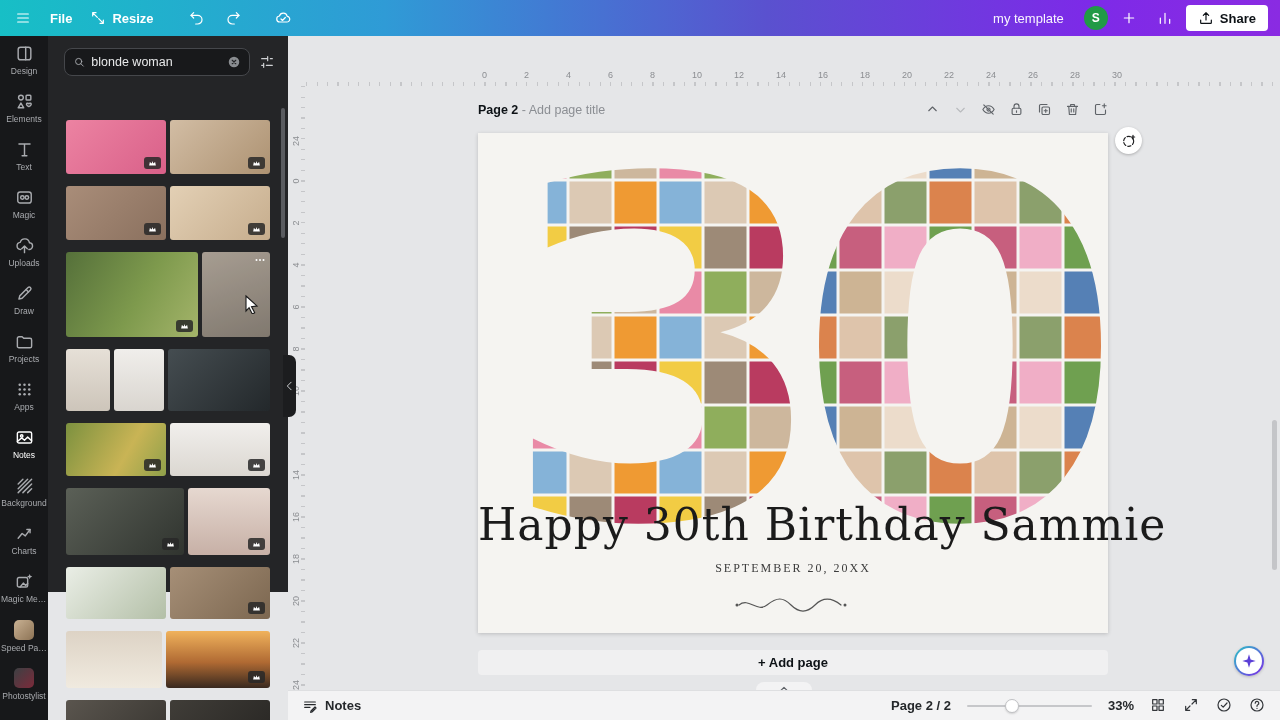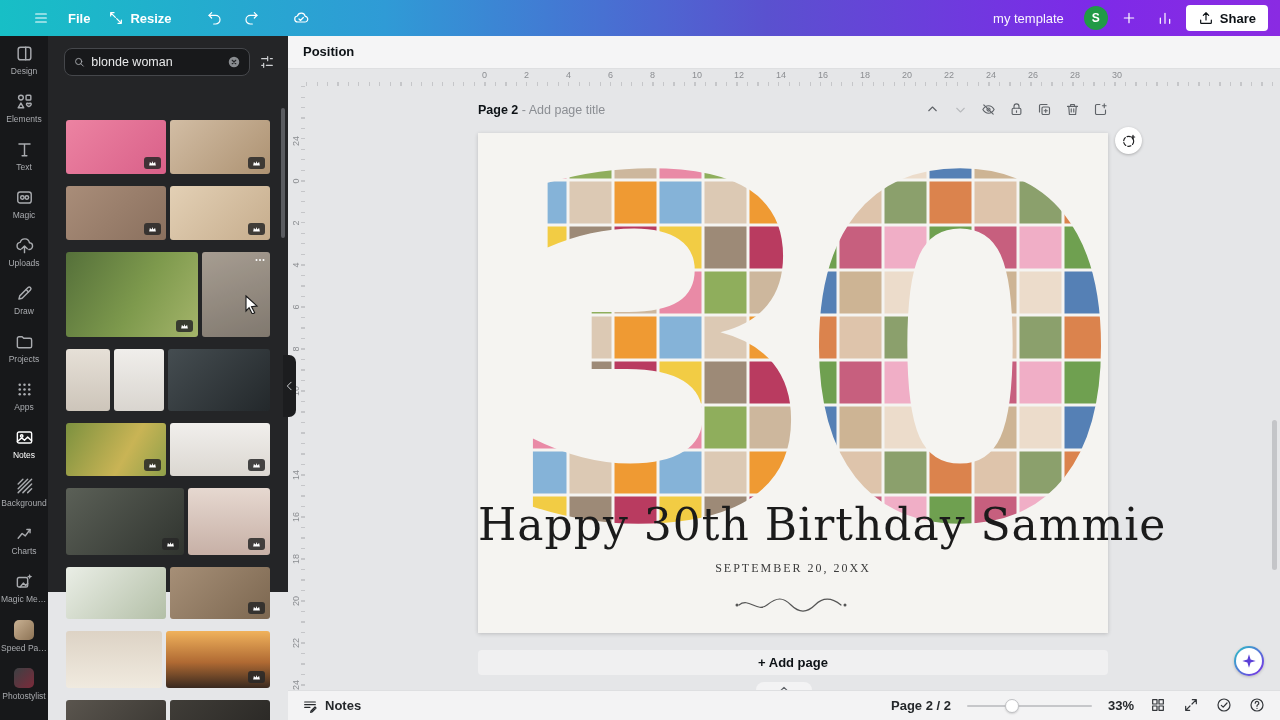--- a/index.html
+++ b/index.html
@@ -4,21 +4,21 @@
 <style>
   * { margin:0; padding:0; box-sizing:border-box; }
   html,body { width:1280px; height:720px; overflow:hidden; background:#e5e6e8;
     font-family:"Liberation Sans", sans-serif; }
   #app { position:relative; width:1280px; height:720px; overflow:hidden; }
 
   
   .topbar { position:absolute; left:0; top:0; width:1280px; height:36px;
     background:linear-gradient(90deg,#17bfc6 0%,#2f9bd6 30%,#5a51cf 60%,#7d2ae8 85%,#8a2be2 100%);
     display:flex; align-items:center; color:#fff; z-index:30; }
-  .tb-left { display:flex; align-items:center; gap:18px; padding-left:32px; }
+  .tb-left { display:flex; align-items:center; gap:18px; padding-left:14px; }
   .tb-right { margin-left:auto; display:flex; align-items:center; gap:12px; padding-right:12px; }
   .tb-item { display:flex; align-items:center; gap:6px; font-size:13px; font-weight:700; cursor:pointer; }
   .tb-item svg, .tb-icon svg { width:16px; height:16px; }
   .tb-icon { width:18px; height:18px; display:flex; align-items:center; justify-content:center; cursor:pointer; }
   .doc-title { font-size:13px; font-weight:400; opacity:.95; margin-right:8px; cursor:pointer; }
   .avatar { width:24px; height:24px; border-radius:50%; background:#219a46; color:#fff;
     display:flex; align-items:center; justify-content:center; font-size:12px; font-weight:700; cursor:pointer; }
   .share-btn { background:#fff; color:#0d1216; border-radius:4px; height:26px; padding:0 12px;
     display:flex; align-items:center; gap:6px; font-size:13px; font-weight:700; cursor:pointer; }
   .share-btn svg { width:14px; height:14px; }
@@ -503,23 +503,20 @@
   <div class="panel-scroll"></div>
   <div class="collapse-tab">
       <span style="display: inline-flex; width: 16px; height: 16px;">
         <svg viewBox="0 0 24 24" fill="none" stroke="currentColor" stroke-width="1.8" stroke-linecap="round" stroke-linejoin="round" style="width: 100%; height: 100%; display: block;">
           <path d="M15 5l-7 7 7 7"></path>
         </svg>
       </span>
     </div>
 
   <div class="canvas">
-    <div class="ctxbar">
-      <span class="pos-btn">Position</span>
-    </div>
     <div class="ruler-h" id="rulerH">
         <span style="left: 176px;">0</span>
         <span style="left: 218px;">2</span>
         <span style="left: 260px;">4</span>
         <span style="left: 302px;">6</span>
         <span style="left: 344px;">8</span>
         <span style="left: 386px;">10</span>
         <span style="left: 428px;">12</span>
         <span style="left: 470px;">14</span>
         <span style="left: 512px;">16</span>

